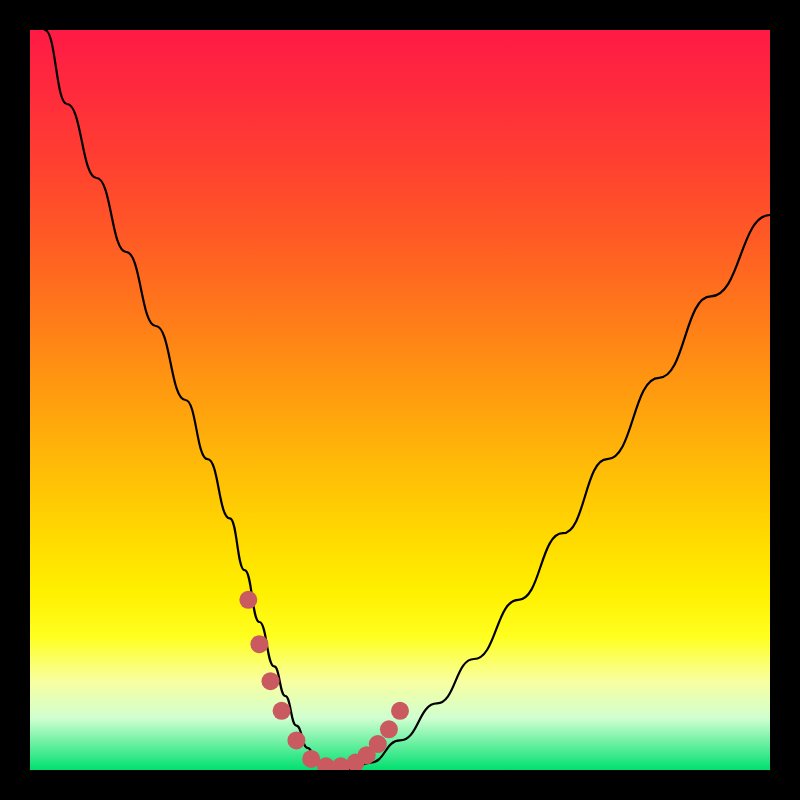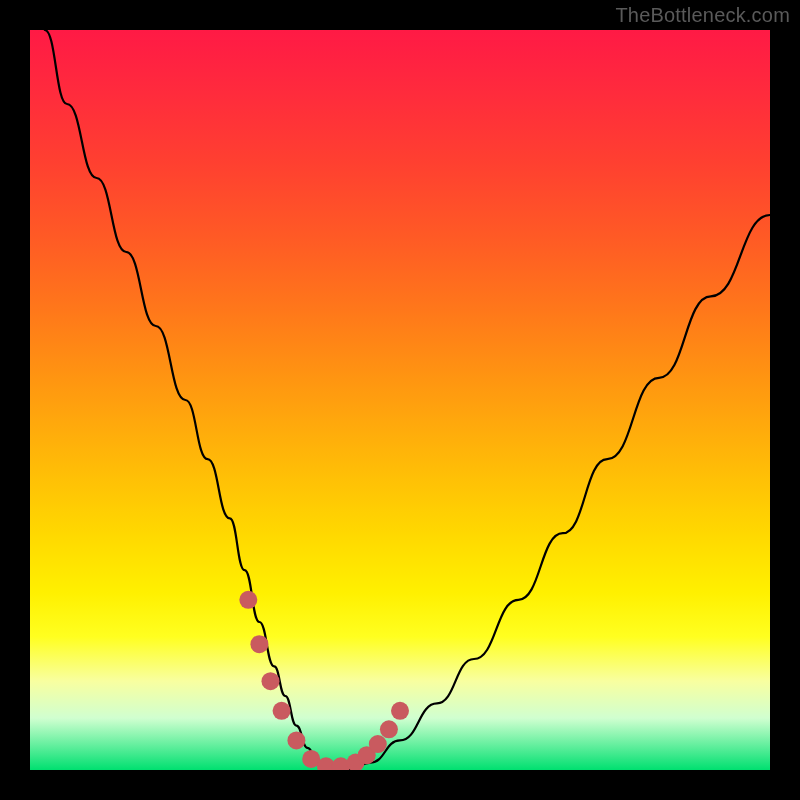--- a/index.html
+++ b/index.html
@@ -20,21 +20,20 @@
       #d0ffd0 93%,
       #00e070 100%)}
   svg.curve{position:absolute;left:0;top:0;width:740px;height:740px;pointer-events:none}
   .wm{position:absolute;top:4px;right:10px;color:#5a5a5a;font-size:20px;font-weight:500;letter-spacing:.2px}
 </style>
 </head>
 <body>
 
 <div class="frame">
 
-  <div class="wm">TheBottleneck.com</div>
 
   <div class="plot">
     <div class="grad"></div>
     <svg class="curve" viewBox="0 0 740 740" preserveAspectRatio="none">
       <path id="curvePath" fill="none" stroke-width="2.2" stroke-linecap="round" stroke-linejoin="round" d="M14.8 0 C 25.9 0 25.9 74 37 74 C 51.8 74 51.8 148 66.6 148 C 81.4 148 81.4 222 96.2 222 C 111 222 111 296 125.80000000000001 296 C 140.60000000000002 296 140.60000000000002 370 155.4 370 C 166.5 370 166.5 429.2 177.6 429.2 C 188.7 429.2 188.7 488.4 199.8 488.4 C 207.2 488.4 207.2 540.2 214.6 540.2 C 222 540.2 222 592 229.4 592 C 236.8 592 236.8 636.4 244.20000000000002 636.4 C 249.75 636.4 249.75 666 255.29999999999998 666 C 260.84999999999997 666 260.84999999999997 695.6 266.4 695.6 C 271.95 695.6 271.95 717.8 277.5 717.8 C 283.05 717.8 283.05 732.6 288.6 732.6 C 296 732.6 296 740 303.4 740 C 310.79999999999995 740 310.79999999999995 740 318.2 740 C 329.3 740 329.3 732.6 340.40000000000003 732.6 C 355.20000000000005 732.6 355.20000000000005 710.4 370 710.4 C 388.5 710.4 388.5 673.4 407.00000000000006 673.4 C 425.5 673.4 425.5 629 444 629 C 466.20000000000005 629 466.20000000000005 569.8 488.40000000000003 569.8 C 510.6 569.8 510.6 503.2 532.8 503.2 C 555 503.2 555 429.2 577.2 429.2 C 603.1 429.2 603.1 347.79999999999995 629 347.79999999999995 C 654.9000000000001 347.79999999999995 654.9000000000001 266.4 680.8000000000001 266.4 C 710.4000000000001 266.4 710.4000000000001 185 740 185" stroke="#000000"></path>
       <g id="markerGroup">
           <circle cx="218.29999999999998" cy="569.8" r="9" fill="#c95a5f"></circle>
           <circle cx="229.4" cy="614.2" r="9" fill="#c95a5f"></circle>
           <circle cx="240.5" cy="651.2" r="9" fill="#c95a5f"></circle>
           <circle cx="251.60000000000002" cy="680.8" r="9" fill="#c95a5f"></circle>

